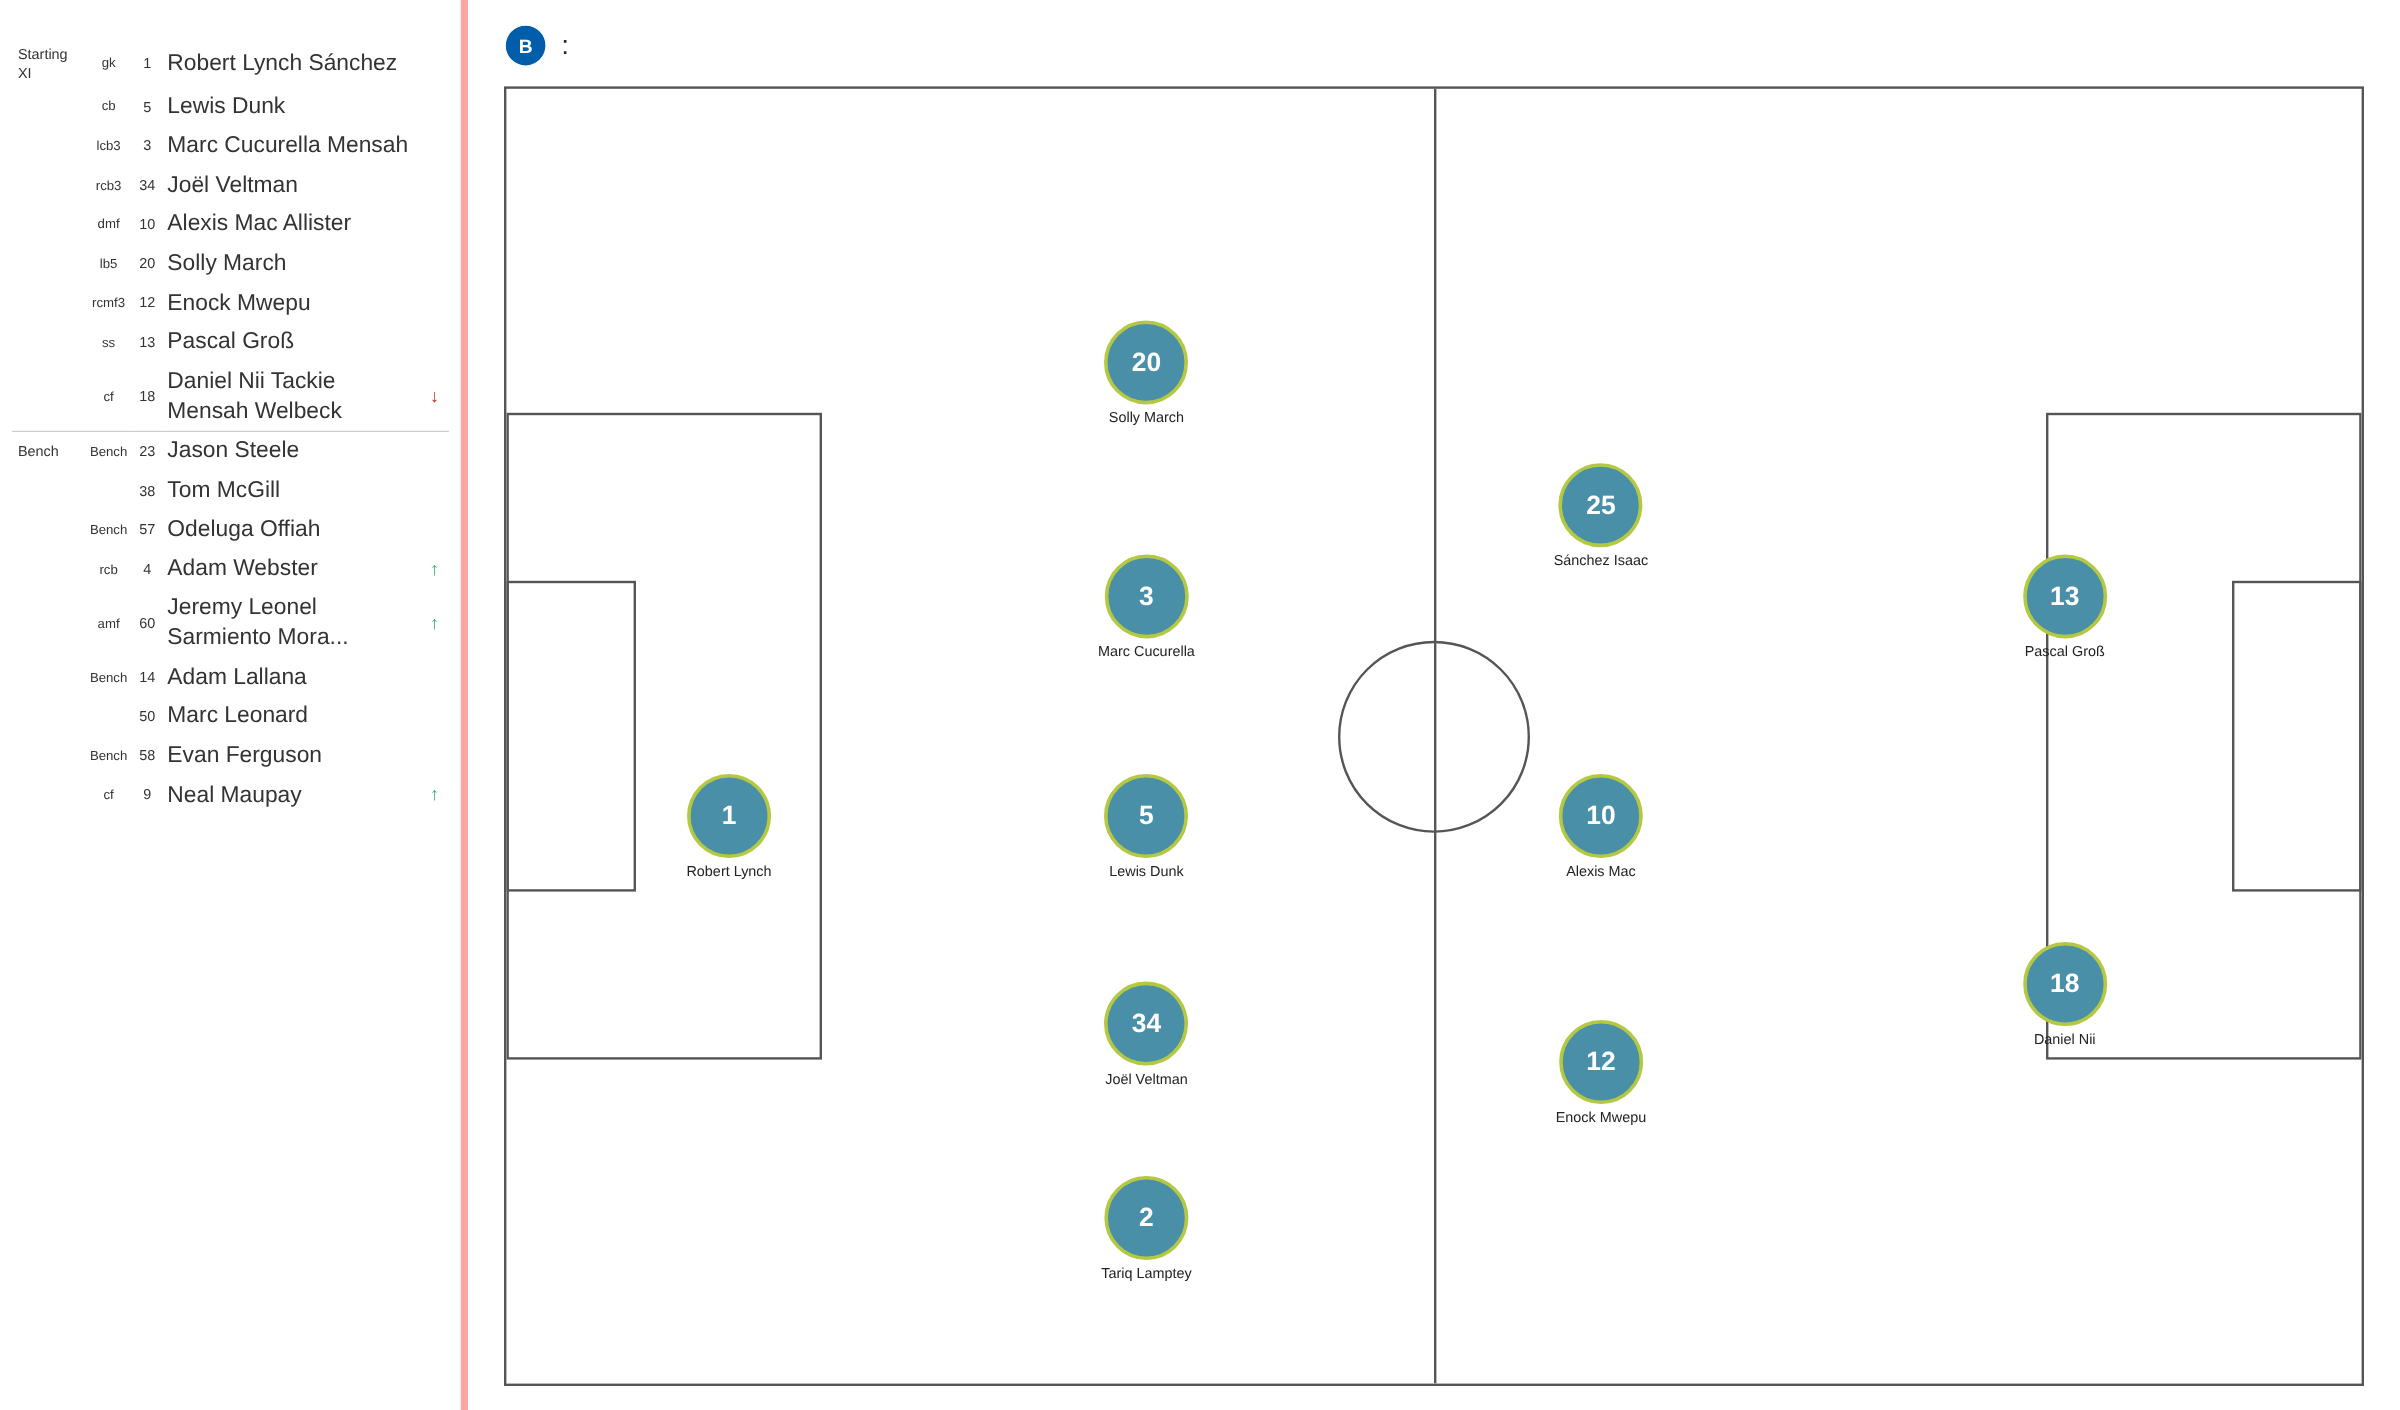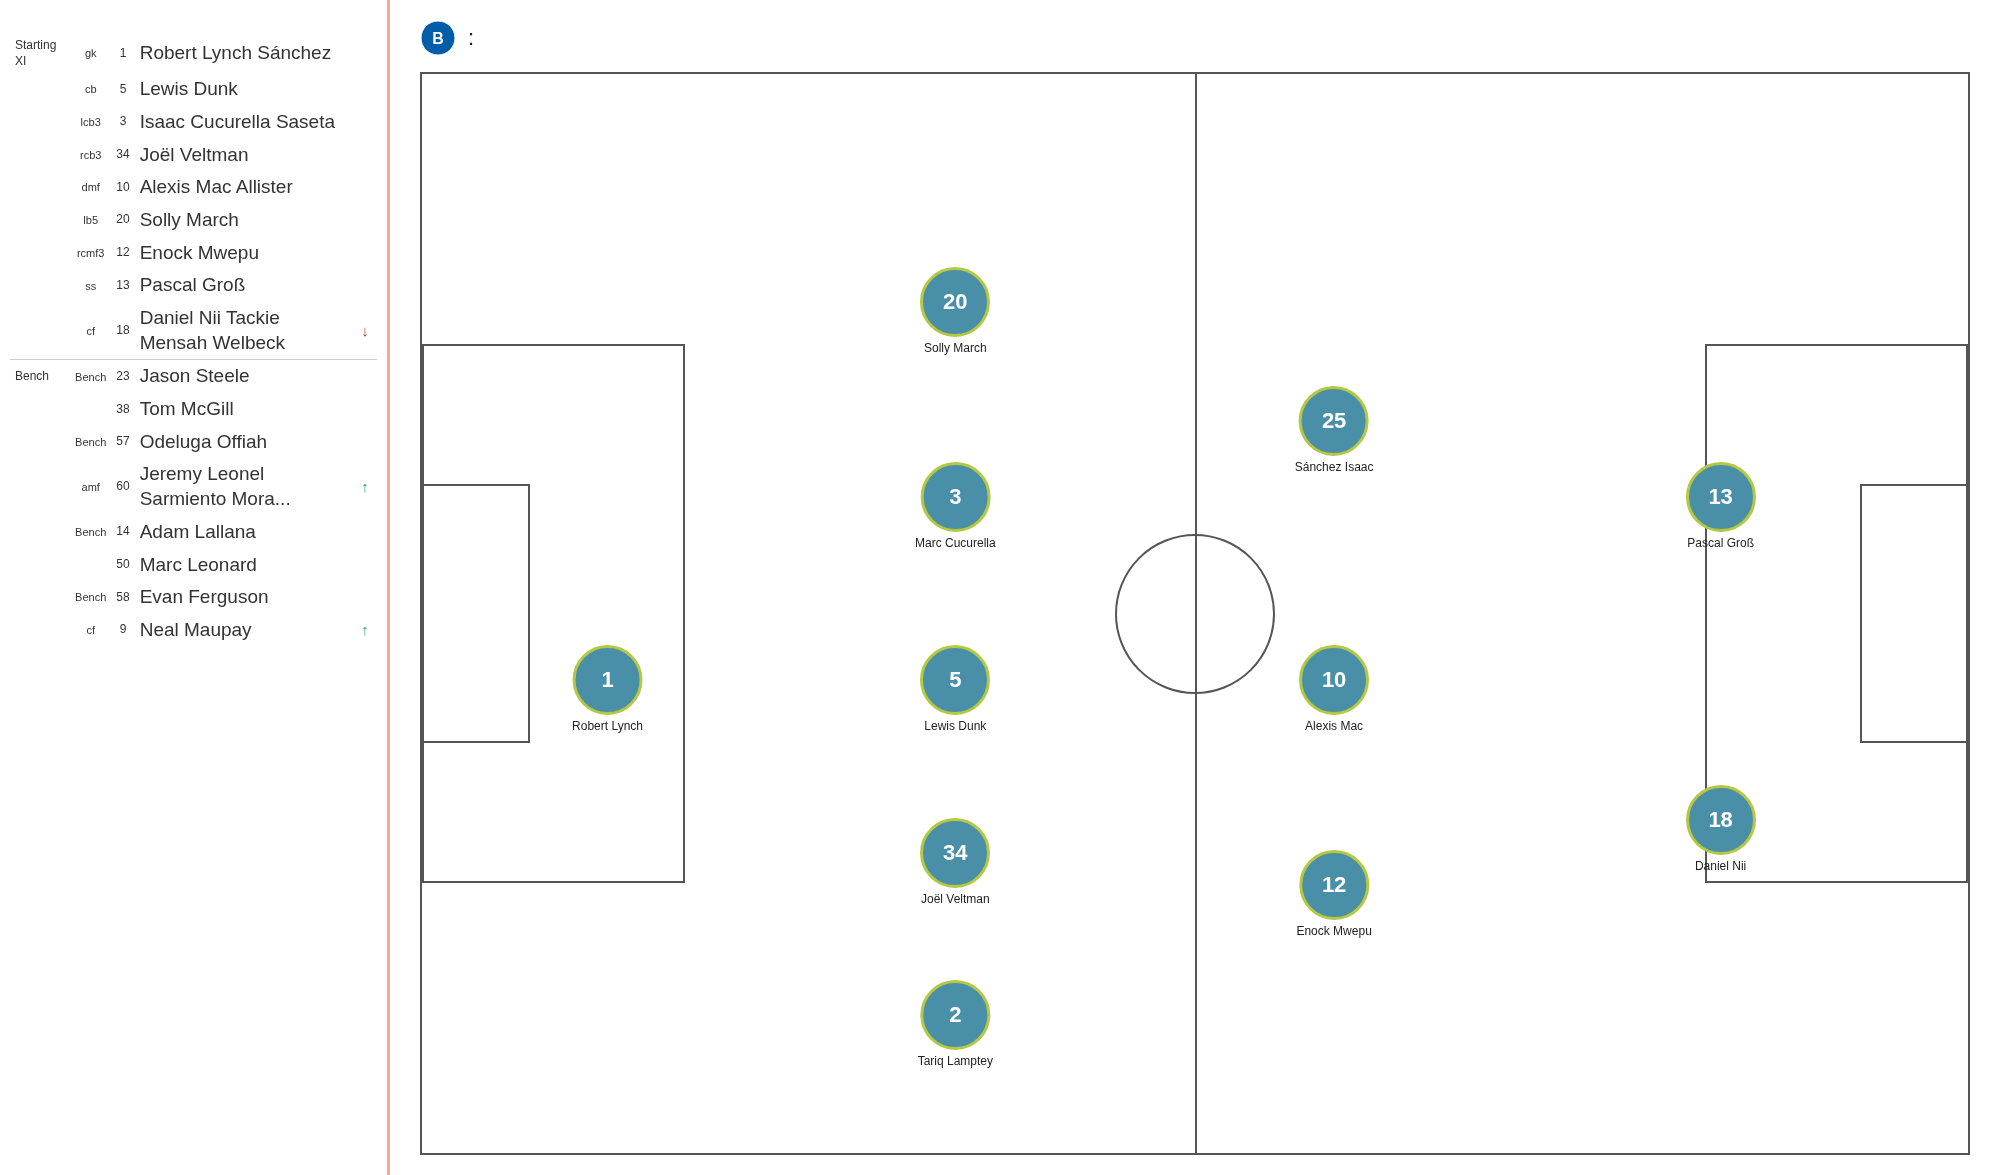--- a/index.html
+++ b/index.html
@@ -10,21 +10,21 @@
       height: 1175px;
       overflow: hidden;
       display: flex;
     }
 
     
     .left-panel {
       width: 390px;
       min-width: 390px;
       padding: 20px 10px;
-      border-right: 3px solid #fca5a5;
+      border-right: 6px solid #fca5a5;
       font-size: 13px;
     }
     .lineup-title {
       text-align: center;
       font-size: 18px;
       font-weight: bold;
       margin-bottom: 14px;
       color: #222;
     }
     table.lineup-table {
@@ -151,21 +151,21 @@
           <td class="col-section"></td>
           <td class="col-pos">cb</td>
           <td class="col-num">5</td>
           <td class="col-name">Lewis Dunk</td>
           <td class="col-icon"></td>
         </tr>
         <tr>
           <td class="col-section"></td>
           <td class="col-pos">lcb3</td>
           <td class="col-num">3</td>
-          <td class="col-name">Isaac Cucurella Saseta</td>
+          <td class="col-name">Marc Cucurella Mensah</td>
           <td class="col-icon"></td>
         </tr>
         <tr>
           <td class="col-section"></td>
           <td class="col-pos">rcb3</td>
           <td class="col-num">34</td>
           <td class="col-name">Joël Veltman</td>
           <td class="col-icon"></td>
         </tr>
         <tr>
@@ -216,20 +216,27 @@
           <td class="col-num">38</td>
           <td class="col-name">Tom McGill</td>
           <td class="col-icon"></td>
         </tr>
         <tr>
           <td class="col-section"></td>
           <td class="col-pos">Bench</td>
           <td class="col-num">57</td>
           <td class="col-name">Odeluga Offiah</td>
           <td class="col-icon"></td>
+        </tr>
+        <tr>
+          <td class="col-section"></td>
+          <td class="col-pos">rcb</td>
+          <td class="col-num">4</td>
+          <td class="col-name">Adam Webster</td>
+          <td class="col-icon"><span class="arrow-up">↑</span></td>
         </tr>
         <tr>
           <td class="col-section"></td>
           <td class="col-pos">amf</td>
           <td class="col-num">60</td>
           <td class="col-name">Jeremy Leonel Sarmiento Mora...</td>
           <td class="col-icon"><span class="arrow-up">↑</span></td>
         </tr>
         <tr>
           <td class="col-section"></td>

